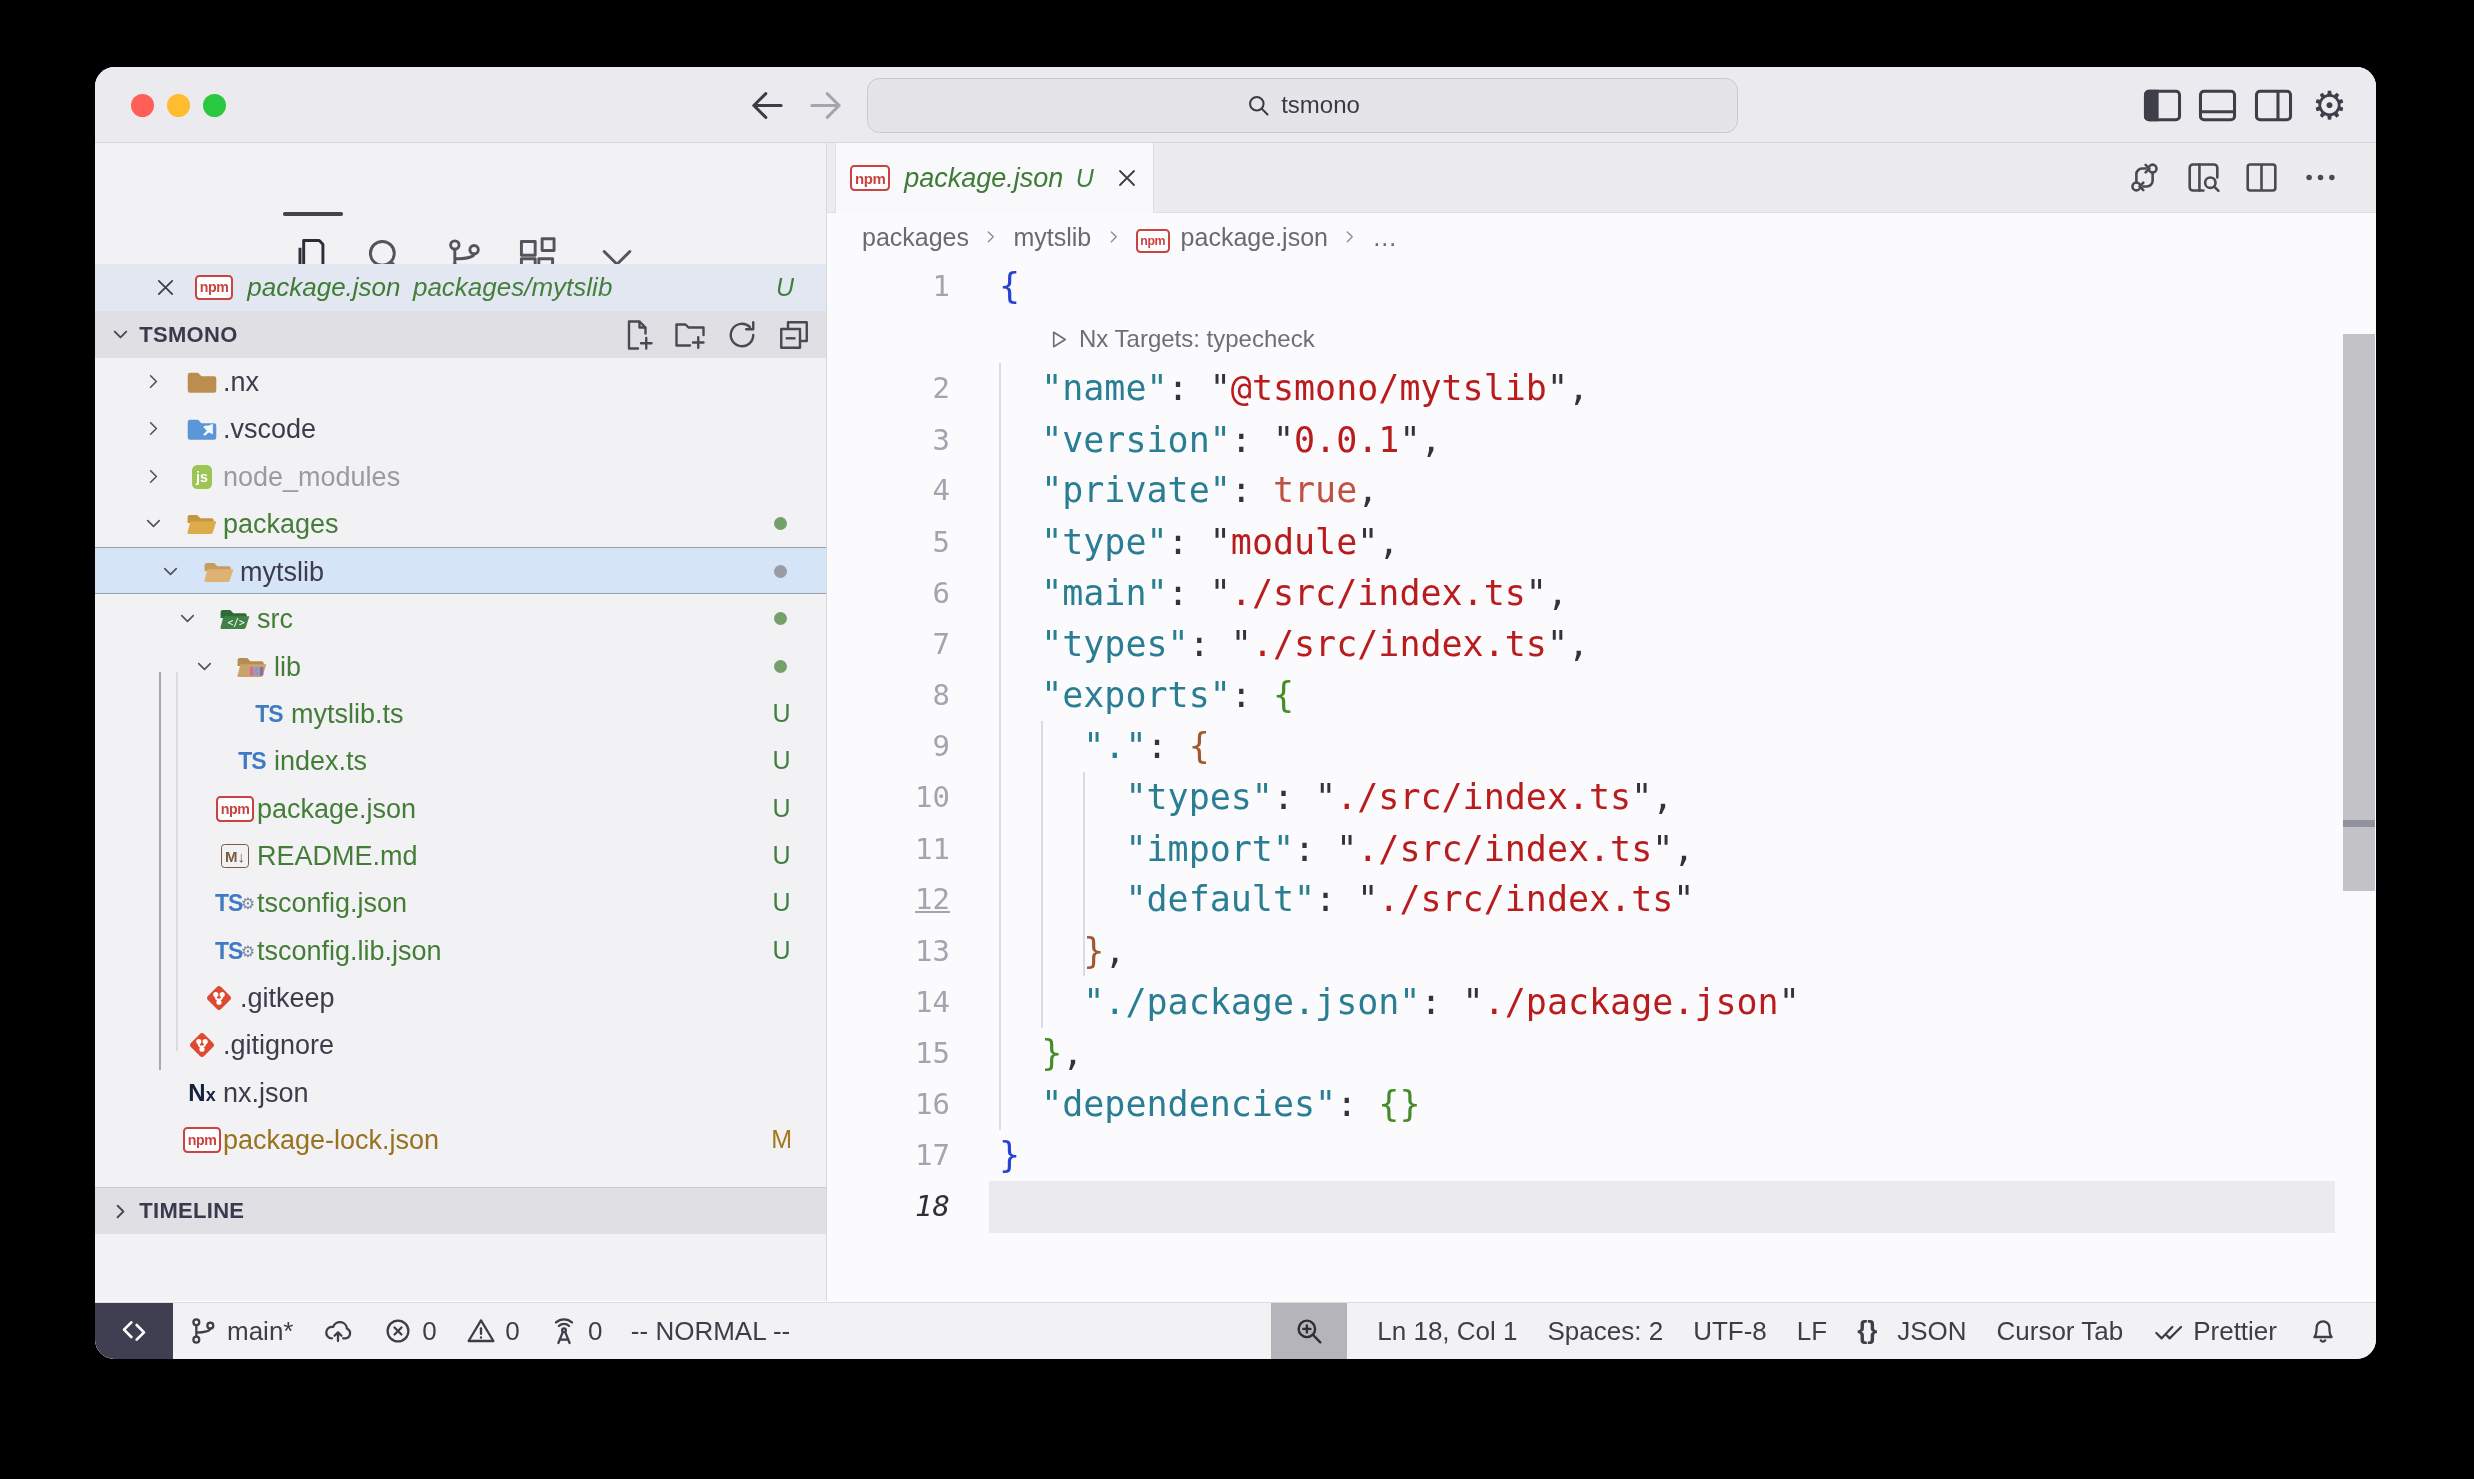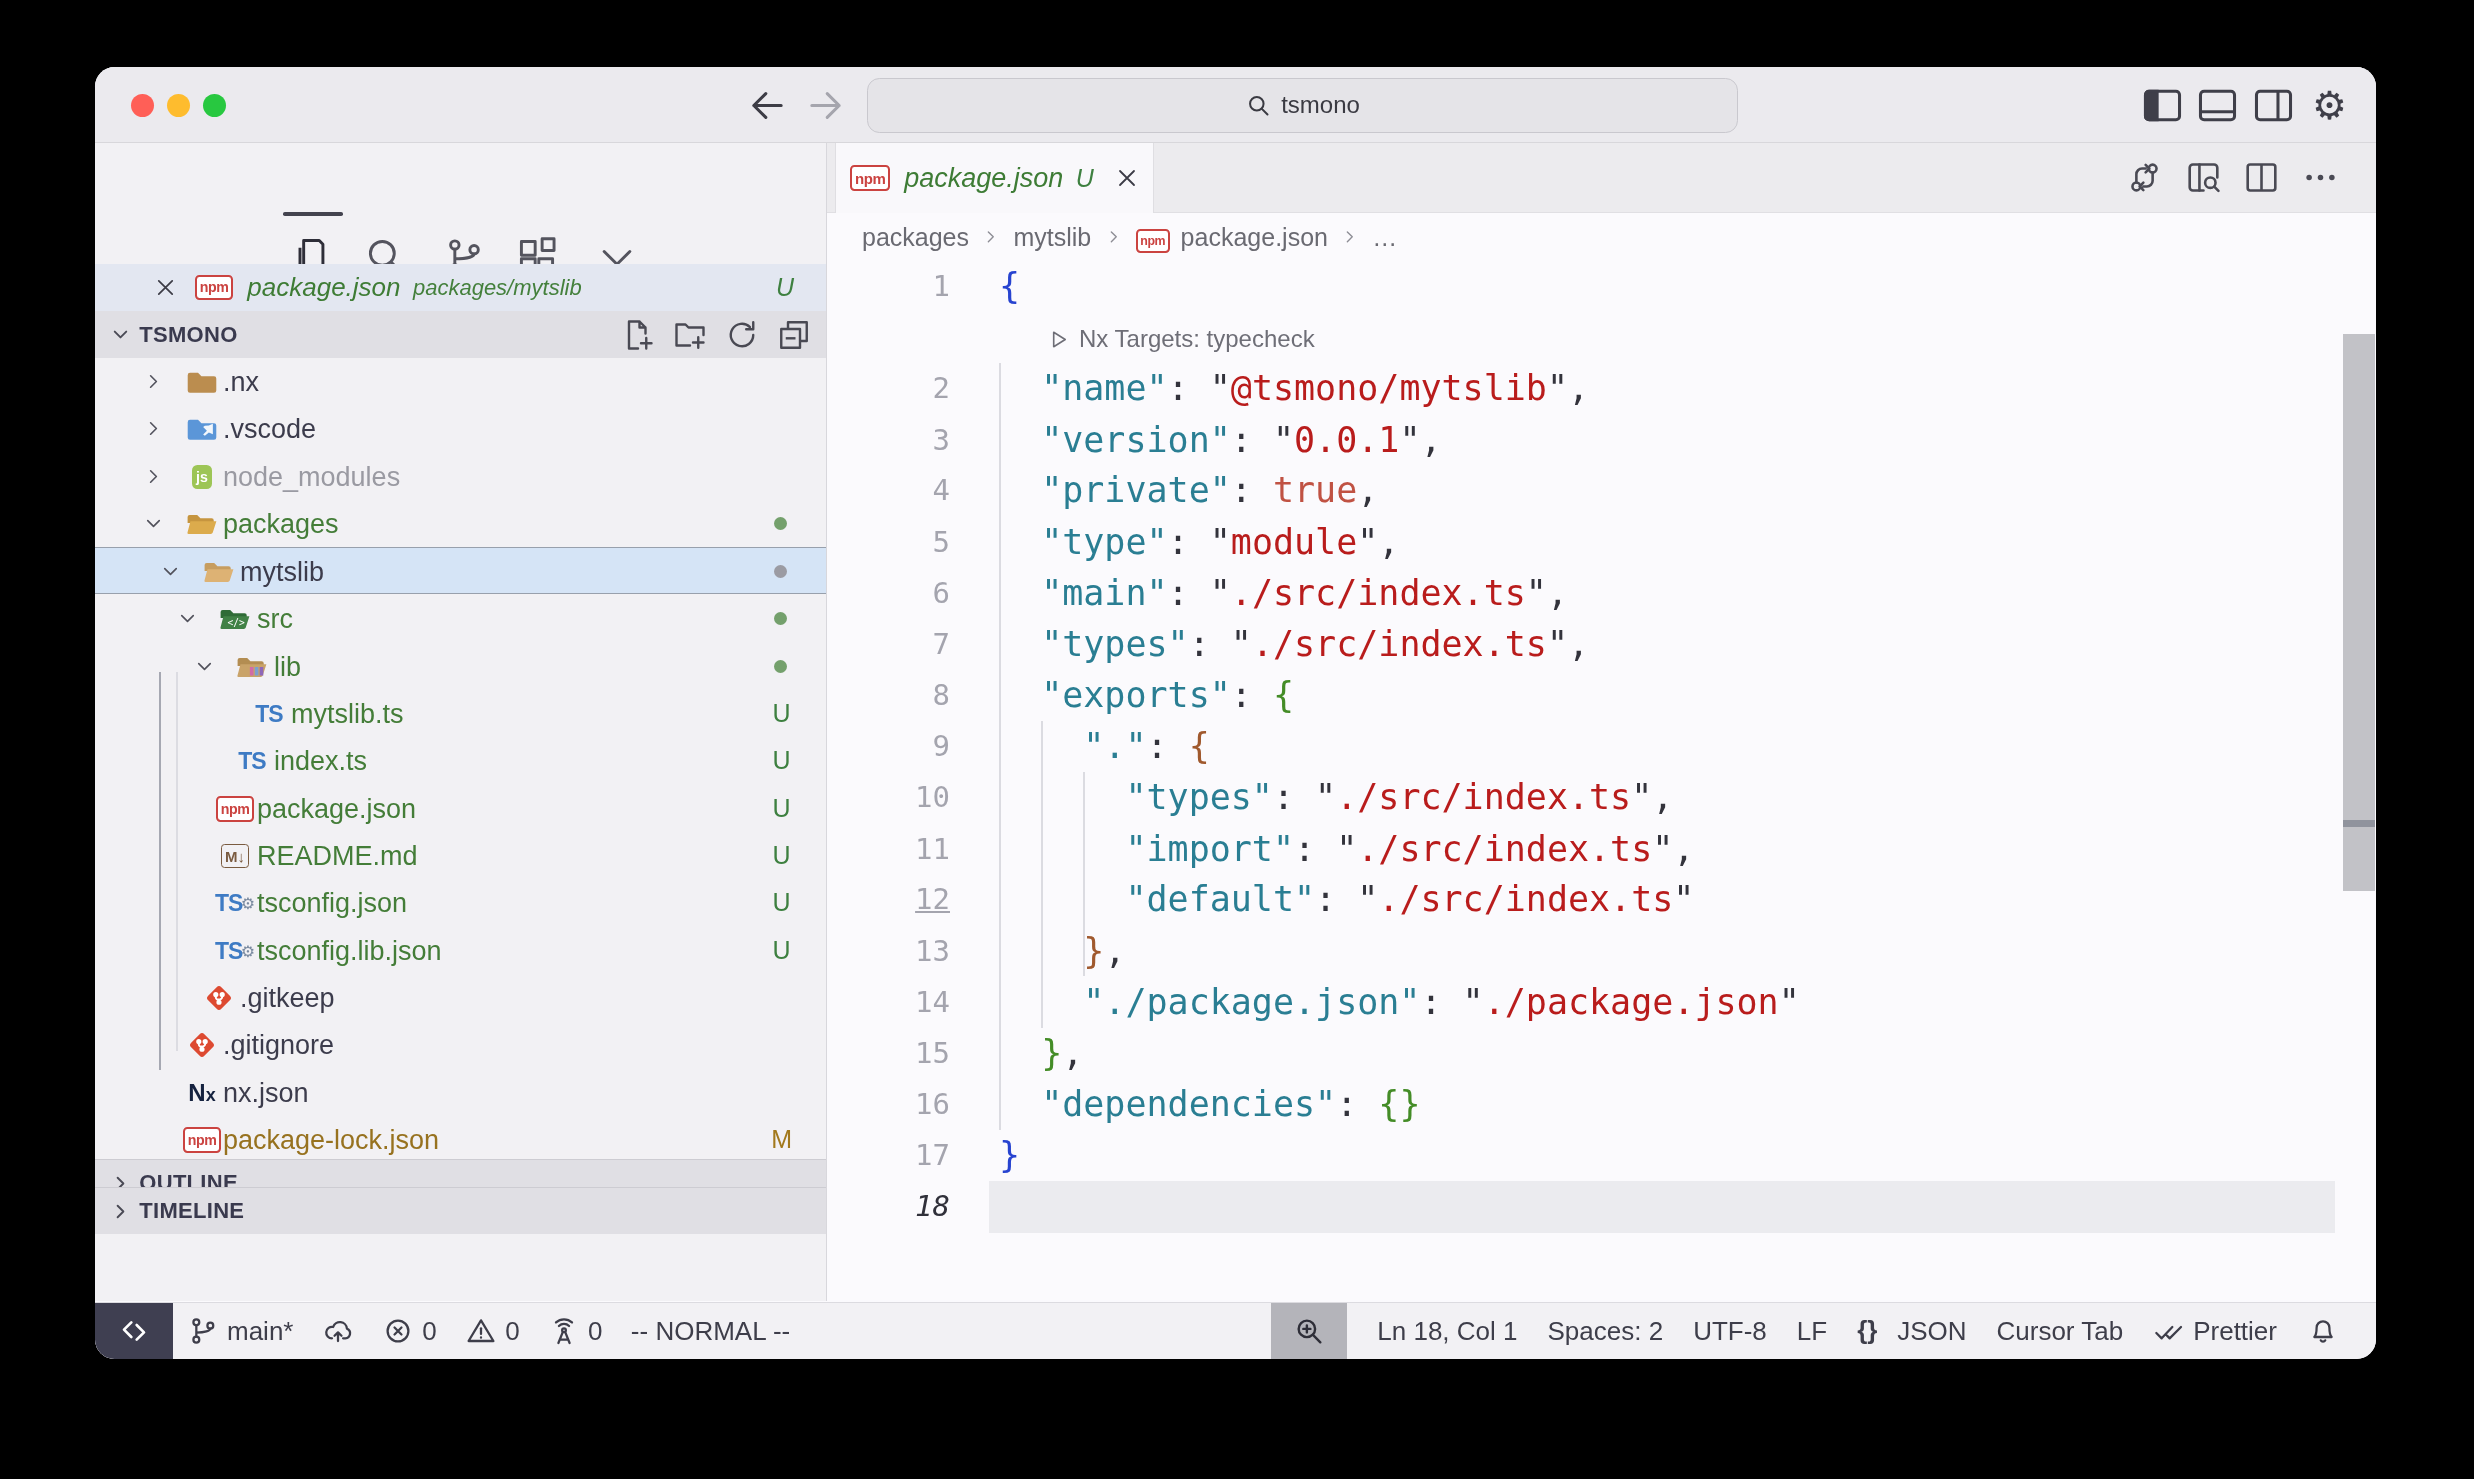--- a/index.html
+++ b/index.html
@@ -23,21 +23,21 @@
   .act-ic.active { color:#2e2e38; }
   .act-underline { position:absolute; left:188px; top:69px; width:60px; height:3.6px; background:#44444f; border-radius:1.8px; }
   .sect-head { position:absolute; left:0; width:100%; height:47px; background:#e0dfe4; display:flex; align-items:center; }
   .sect-head .chev { width:23px; height:23px; margin-left:14.2px; color:#4a4a55; flex:none; }
   .sect-head .lbl { font-weight:bold; font-size:22px; color:#3a3a4e; margin-left:7.1px; letter-spacing:0.3px; white-space:nowrap; }
   .sect-actions { position:absolute; right:0; top:0; height:100%; display:flex; align-items:center; gap:16px; padding-right:14.2px; }
   .sect-actions .ic { width:36px; height:36px; color:#494953; }
   .oe-row { position:absolute; left:0; top:121px; width:100%; height:47px; background:#e3e7f1; display:flex; align-items:center; }
   .oe-row .close { width:23px; height:23px; margin-left:59px; color:#3c3c46; flex:none; }
   .oe-file { font-style:italic; font-size:26px; color:#3e7c35; margin-left:14.2px; white-space:nowrap; }
-  .oe-path { font-style:italic; font-size:22px; color:#44803c; margin-left:12.4px; white-space:nowrap; }
+  .oe-path { font-style:italic; font-size:26px; color:#44803c; margin-left:12.4px; white-space:nowrap; }
   .oe-badge { position:absolute; right:32px; font-style:italic; font-size:25px; color:#3e8040; }
   .tree-row { position:absolute; left:0; width:100%; height:47px; }
   .tree-row.sel { background:#d5e4f6; border-top:1.8px solid #98a0ac; border-bottom:1.8px solid #98a0ac; }
   .t-chev { position:absolute; top:12.4px; width:23px; height:23px; color:#52525c; }
   .t-icon { position:absolute; top:8px; width:32px; height:32px; display:flex; align-items:center; justify-content:center; }
   .t-label { position:absolute; top:9px; font-size:27px; color:#3c3c4c; white-space:nowrap; }
   .t-label.green { color:#447d38; } .t-label.dim { color:#9a9aa2; } .t-label.mod { color:#97721f; }
   .t-badge { position:absolute; right:28.4px; top:9px; width:32px; text-align:center; font-size:25px; }
   .t-badge.U { color:#3e8040; } .t-badge.M { color:#a2791c; }
   .t-dot { position:absolute; right:39px; top:17px; width:13.3px; height:13.3px; border-radius:50%; }
@@ -415,28 +415,20 @@
           <span class="t-icon" style="left:91px">
             <span class="npm-ico">npm</span>
           </span>
           <span class="t-label mod" style="left:128px">package-lock.json</span>
           <span class="t-badge M">M</span>
         </div>
       </div>
     <div class="guide" style="left:64px; top:529px; height:398px;"></div>
     <div class="guide faint" style="left:81px; top:529px; height:379px;"></div>
 
-    <div class="sect-head" style="top:1016px; border-top:0.9px solid #cdccd2;">
-      <span class="chev">
-        <svg viewBox="0 0 24 24" fill="none" stroke="currentColor" stroke-width="2" stroke-linecap="round" stroke-linejoin="round">
-            <path d="M9 6l6 6-6 6"></path>
-          </svg>
-      </span>
-      <span class="lbl">OUTLINE</span>
-    </div>
     <div class="sect-head" style="top:1044px; border-top:0.9px solid #cdccd2;">
       <span class="chev">
         <svg viewBox="0 0 24 24" fill="none" stroke="currentColor" stroke-width="2" stroke-linecap="round" stroke-linejoin="round">
             <path d="M9 6l6 6-6 6"></path>
           </svg>
       </span>
       <span class="lbl">TIMELINE</span>
     </div>
   </div>
 

